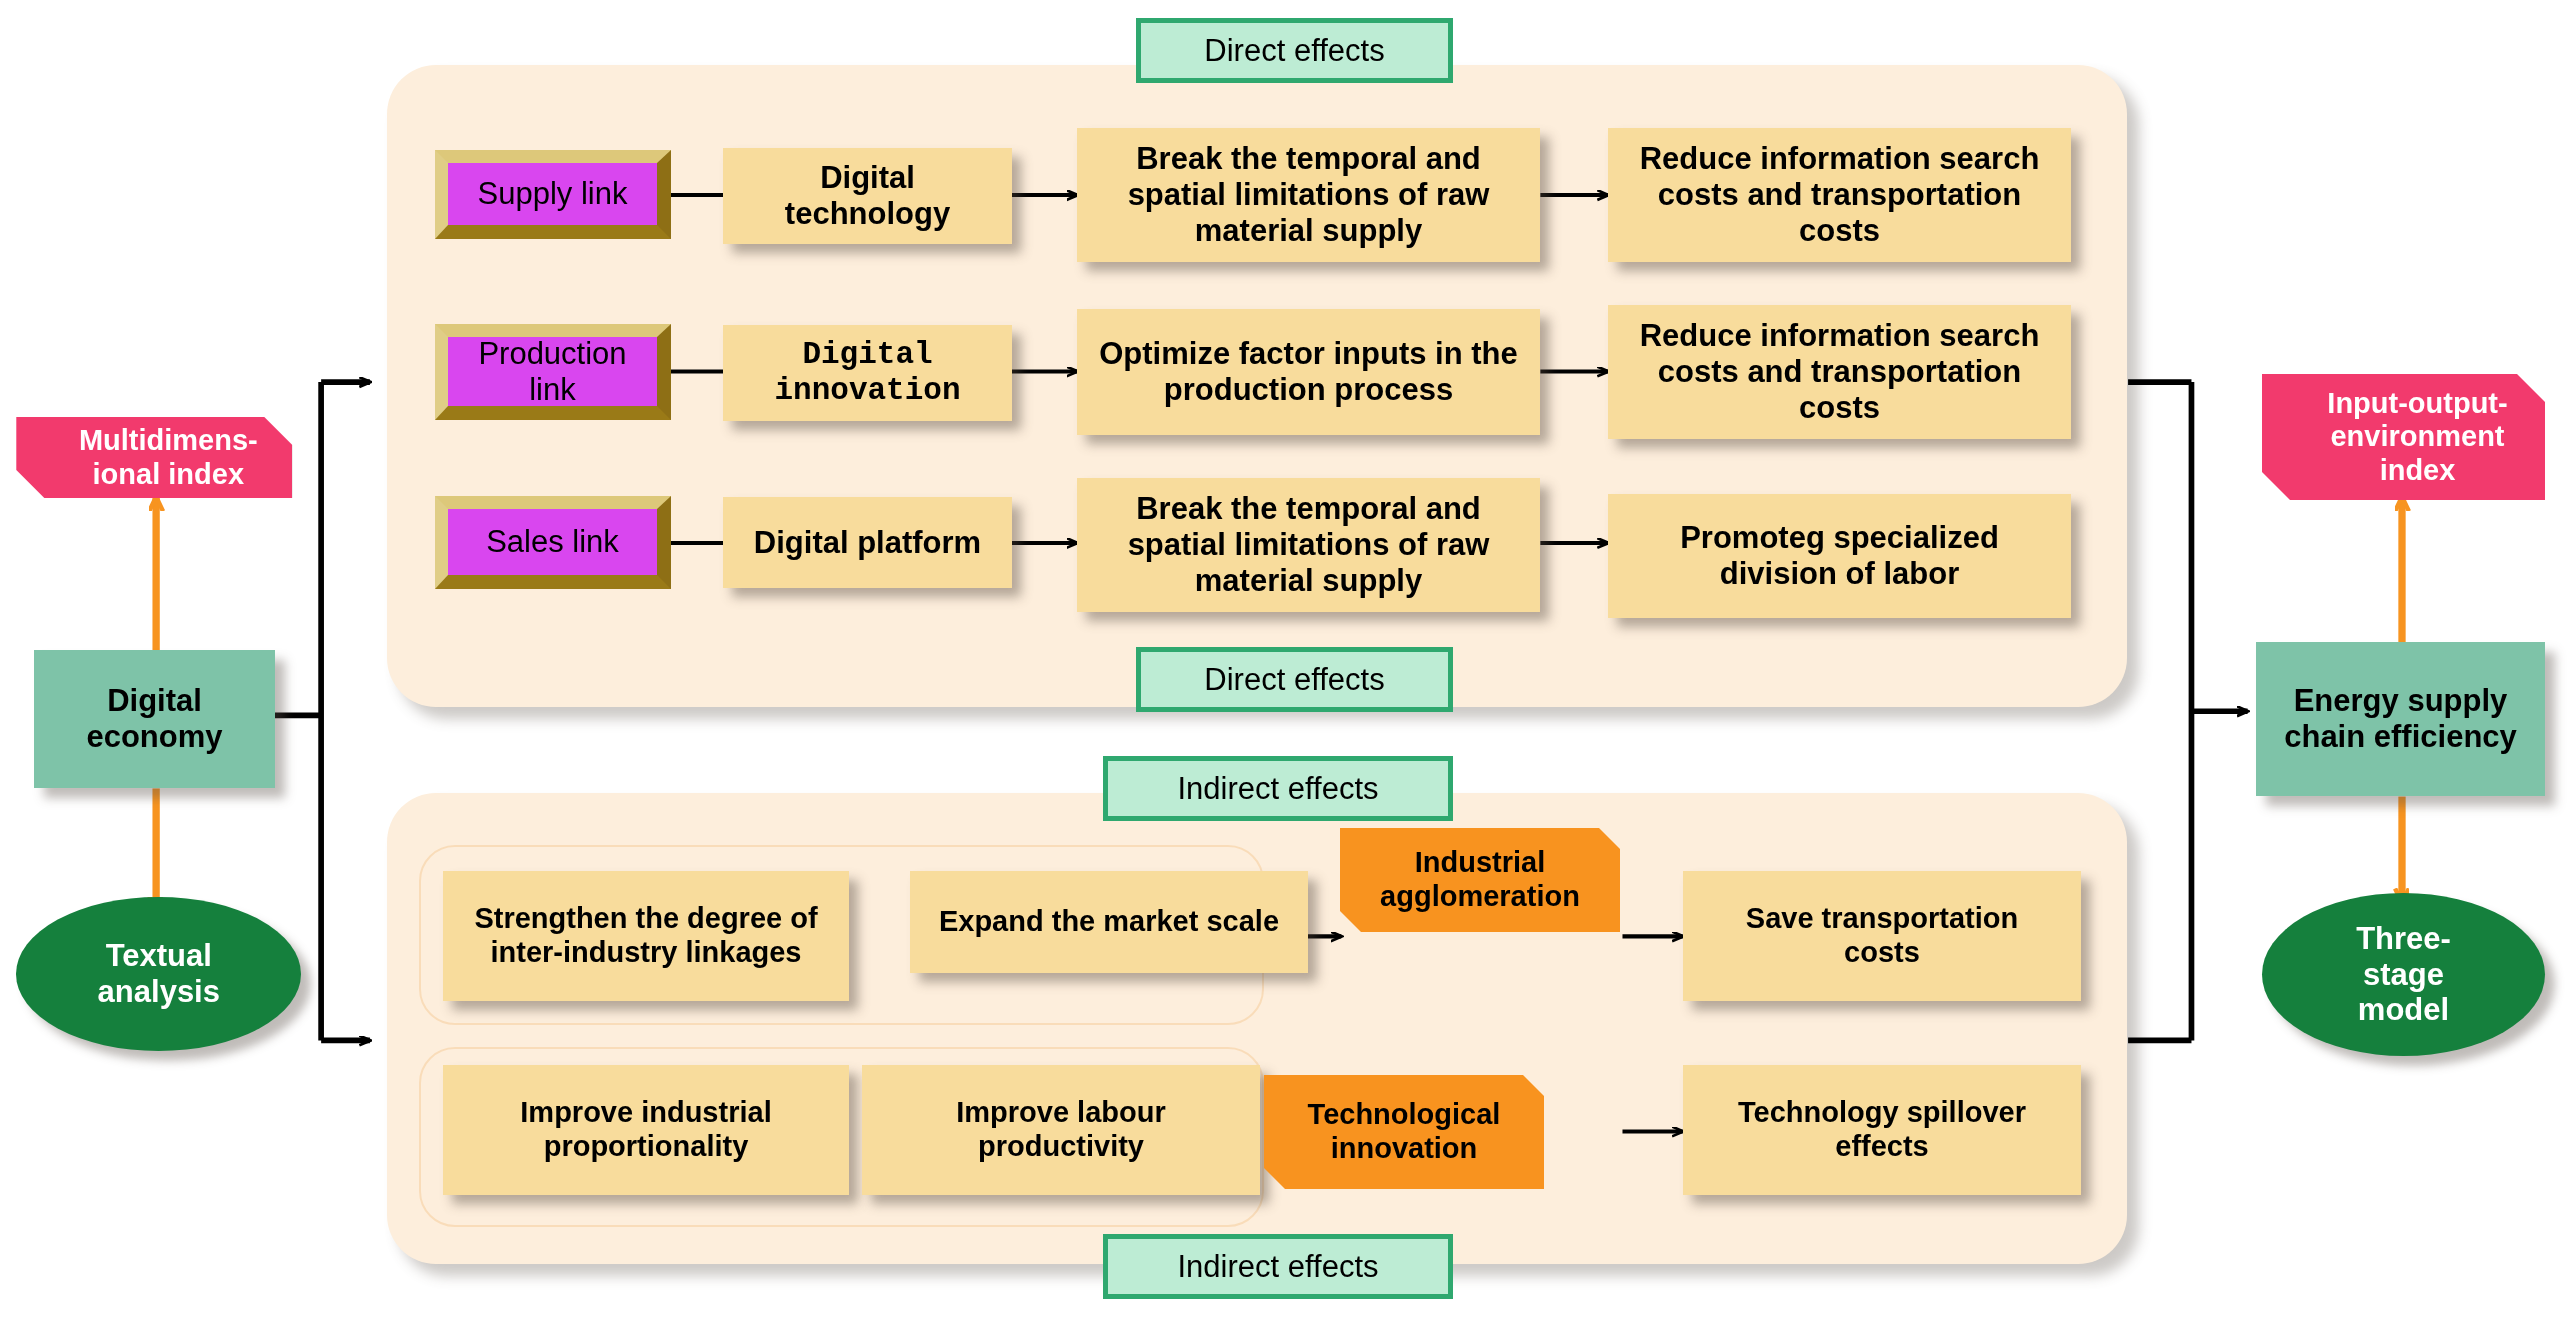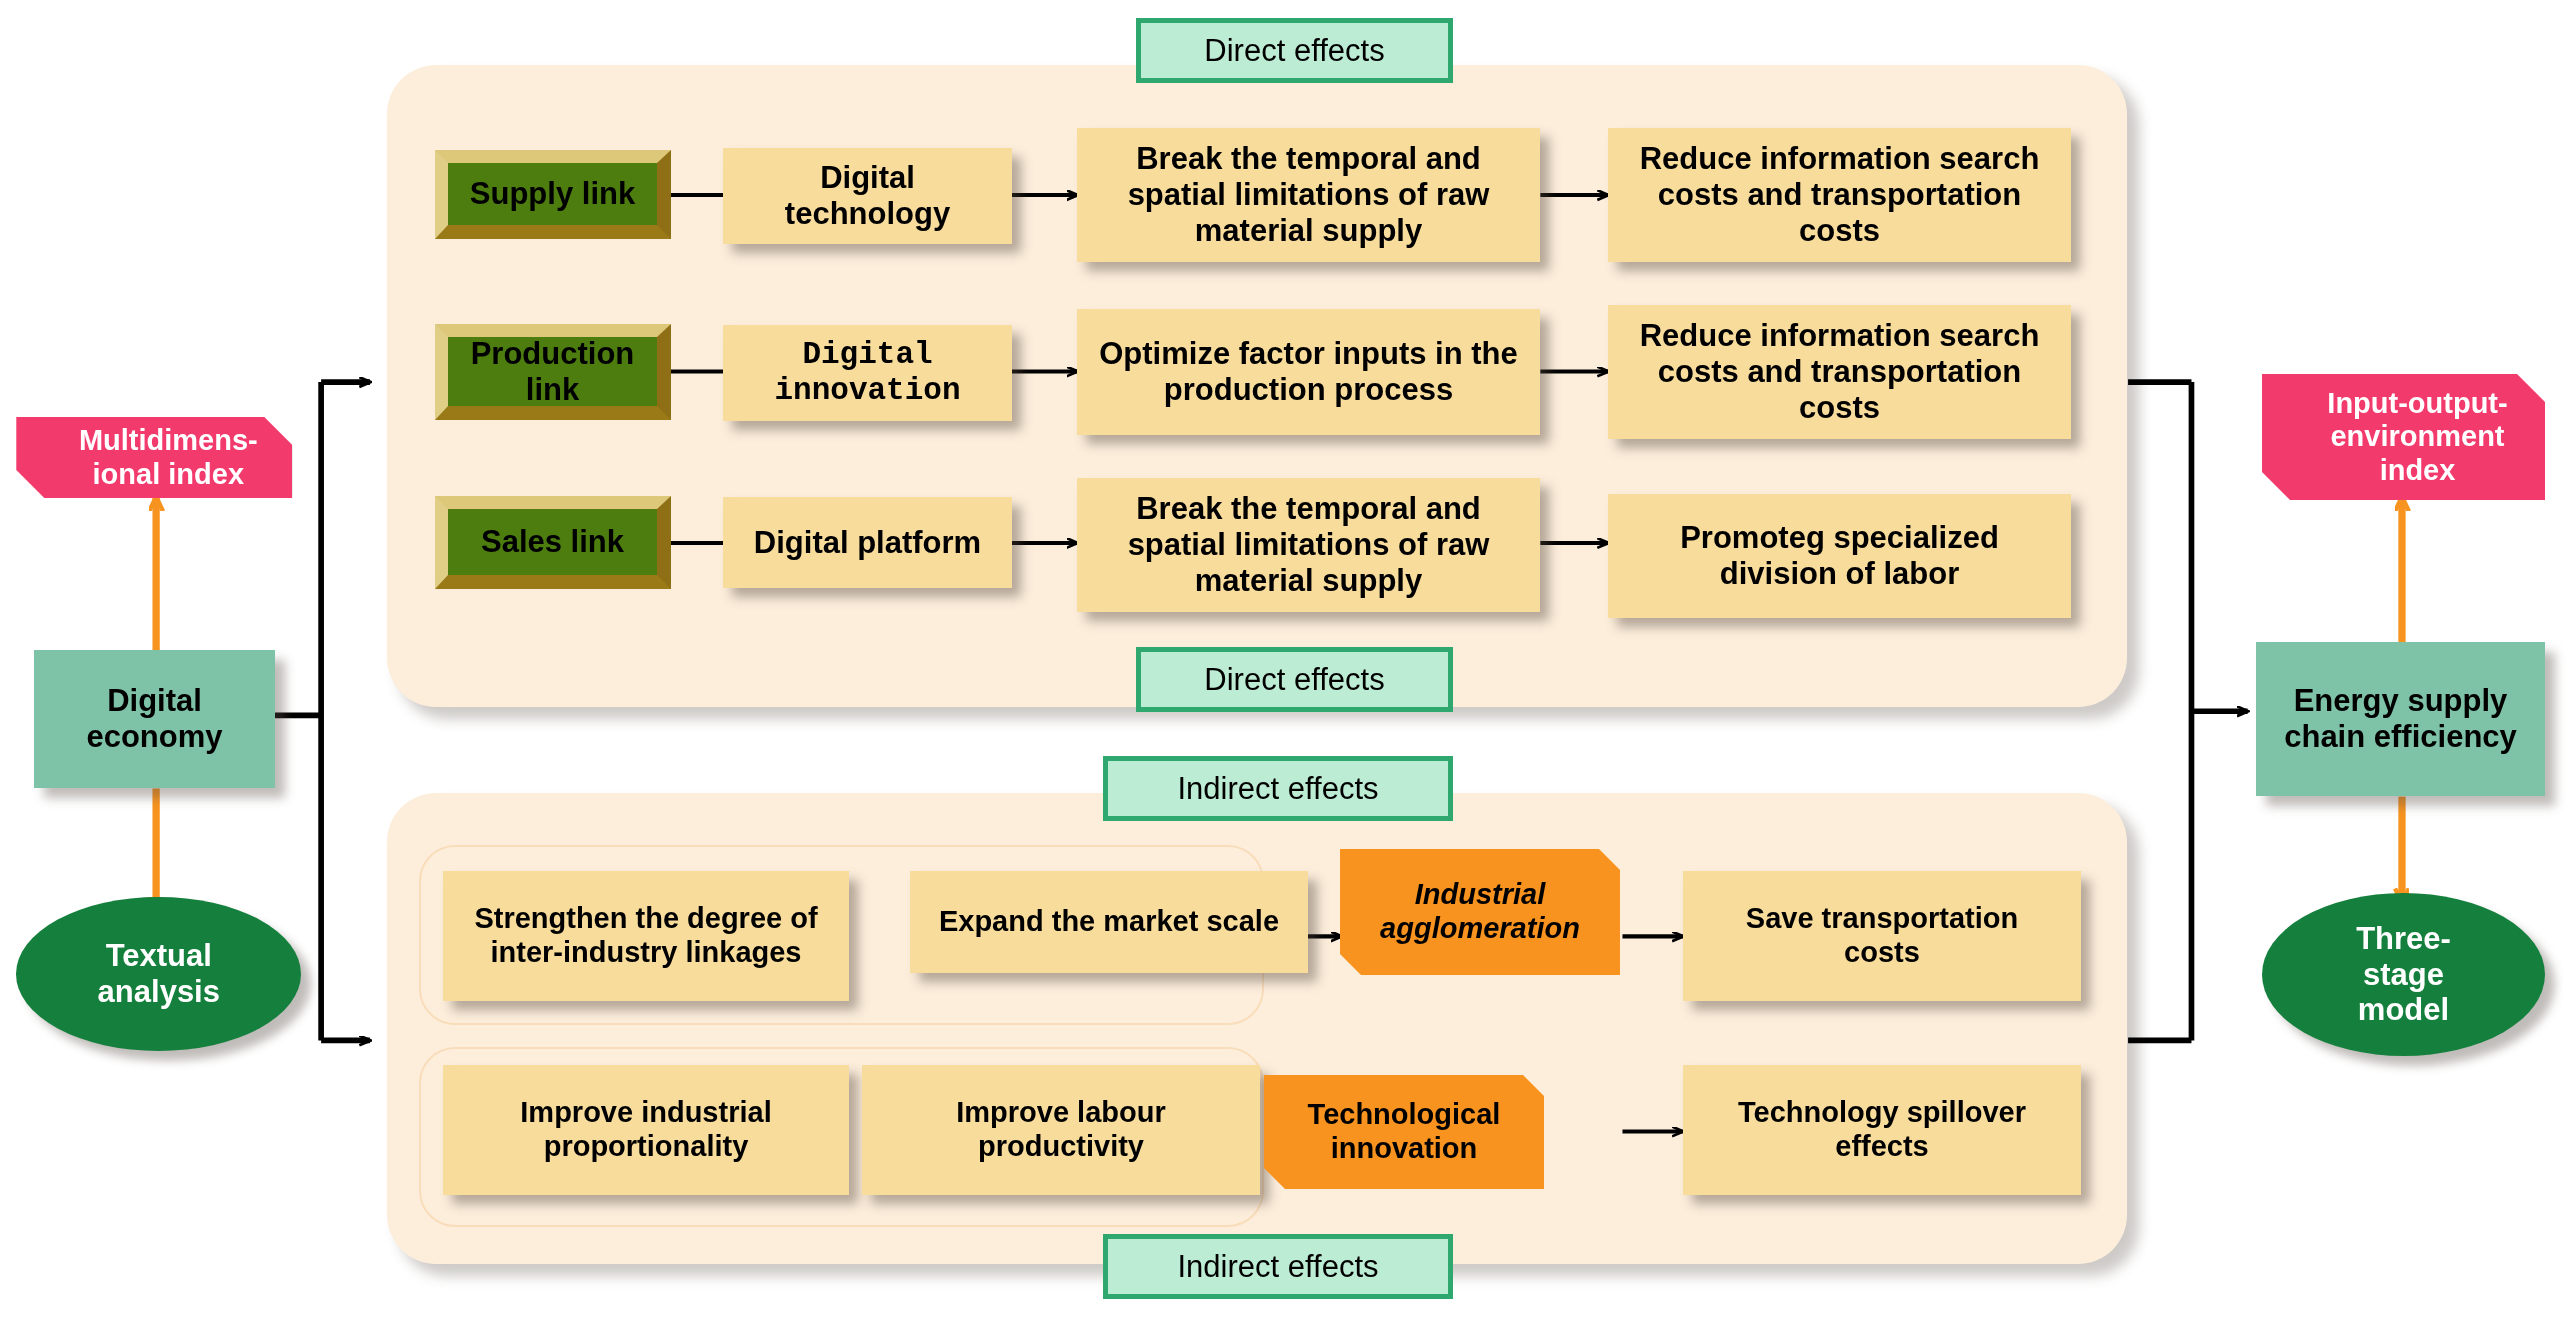--- a/index.html
+++ b/index.html
@@ -31,22 +31,22 @@
   .ybox{
     background:#f8dc9c;
     color:#000;
     font-weight:bold;
     box-shadow:9px 9px 10.6px rgba(80,70,60,.42);
     padding:4.9px 8.1px;
   }
 
   
   .gold{
-    background:#4d7c0f;
-    color:#000;font-weight:bold;
+    background:#d946ef;
+    color:#000;font-weight:normal;
     border-style:solid;
     border-width:13px 14.6px 14.6px 13px;
     border-top-color:#ddc87a;
     border-left-color:#e0cd86;
     border-right-color:#8e6f15;
     border-bottom-color:#9a7a17;
   }
 
   
   .orange{
@@ -207,21 +207,21 @@
 
   <div class="abs badge ctr" style="left:1103px;top:756px;width:350px;height:65px;font-size:31px;">Indirect effects</div>
 
   <div class="abs badge ctr" style="left:1103px;top:1234px;width:350px;height:65px;font-size:31px;">Indirect effects</div>
 
   <div class="abs ybox ctr" style="left:443px;top:871px;width:406px;height:130px;font-size:29px;white-space:pre-line;">Strengthen the degree of
 inter-industry linkages</div>
 
   <div class="abs ybox ctr" style="left:910px;top:871px;width:398px;height:102px;font-size:29px;white-space:pre-line;">Expand the market scale</div>
 
-  <div class="abs orange ctr" style="left:1340px;top:849px;width:280px;height:126px;font-size:29px;white-space:pre-line;font-style:italic;">Industrial
+  <div class="abs orange ctr" style="left:1340px;top:828px;width:280px;height:104px;font-size:29px;white-space:pre-line;">Industrial
 agglomeration</div>
 
   <div class="abs ybox ctr" style="left:1683px;top:871px;width:398px;height:130px;font-size:29px;white-space:pre-line;">Save transportation
 costs</div>
 
   <div class="abs ybox ctr" style="left:443px;top:1065px;width:406px;height:130px;font-size:29px;white-space:pre-line;">Improve industrial
 proportionality</div>
 
   <div class="abs ybox ctr" style="left:862px;top:1065px;width:398px;height:130px;font-size:29px;white-space:pre-line;">Improve labour
 productivity</div>

